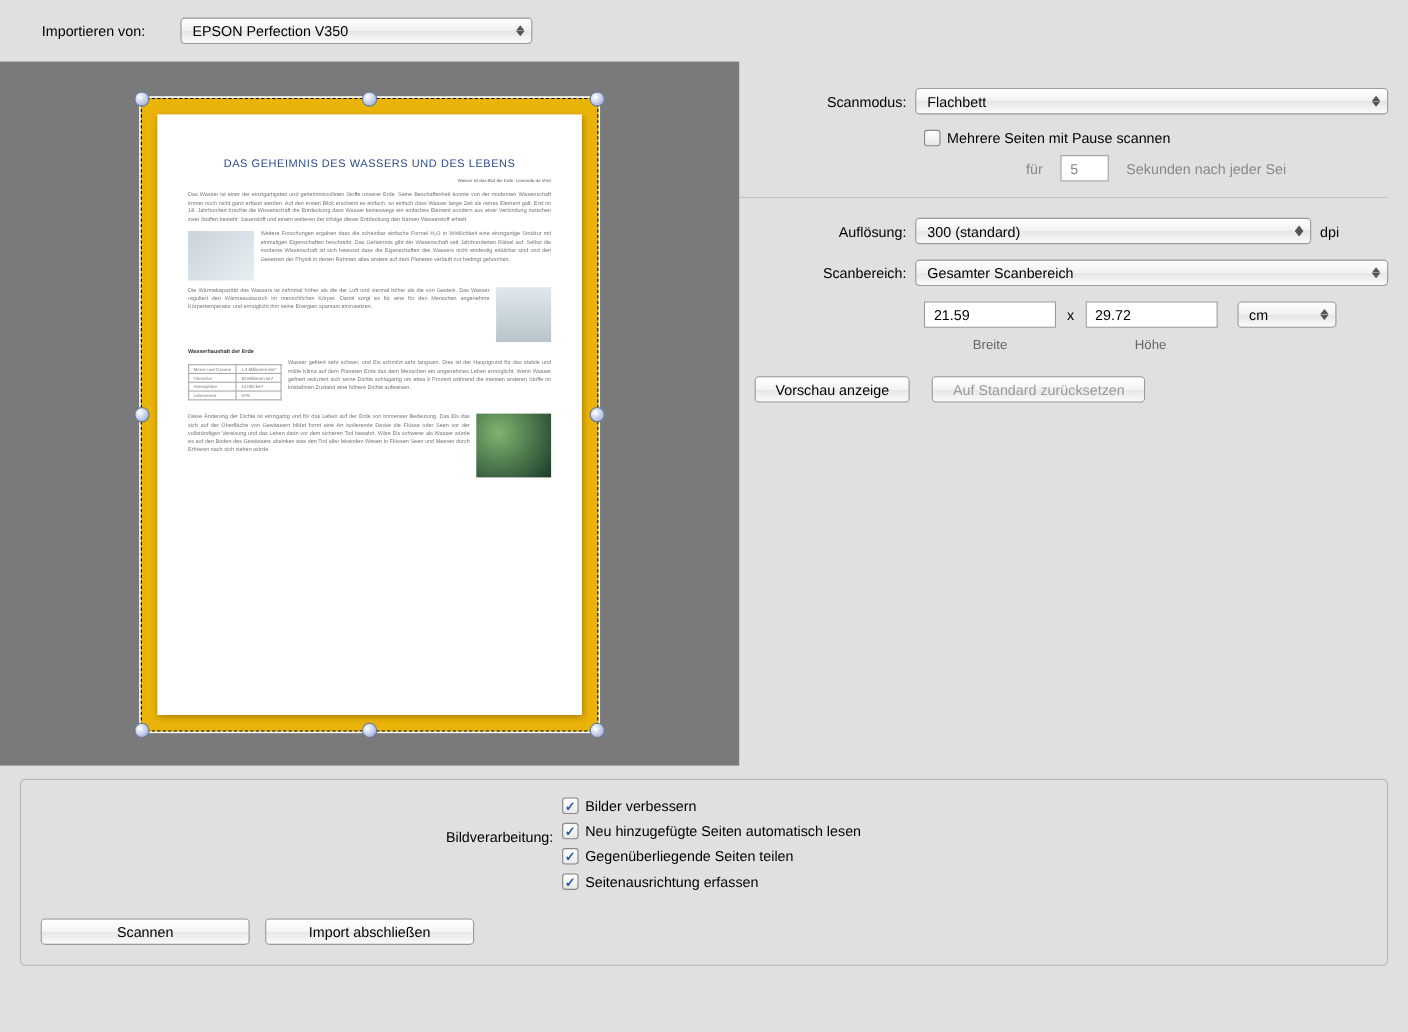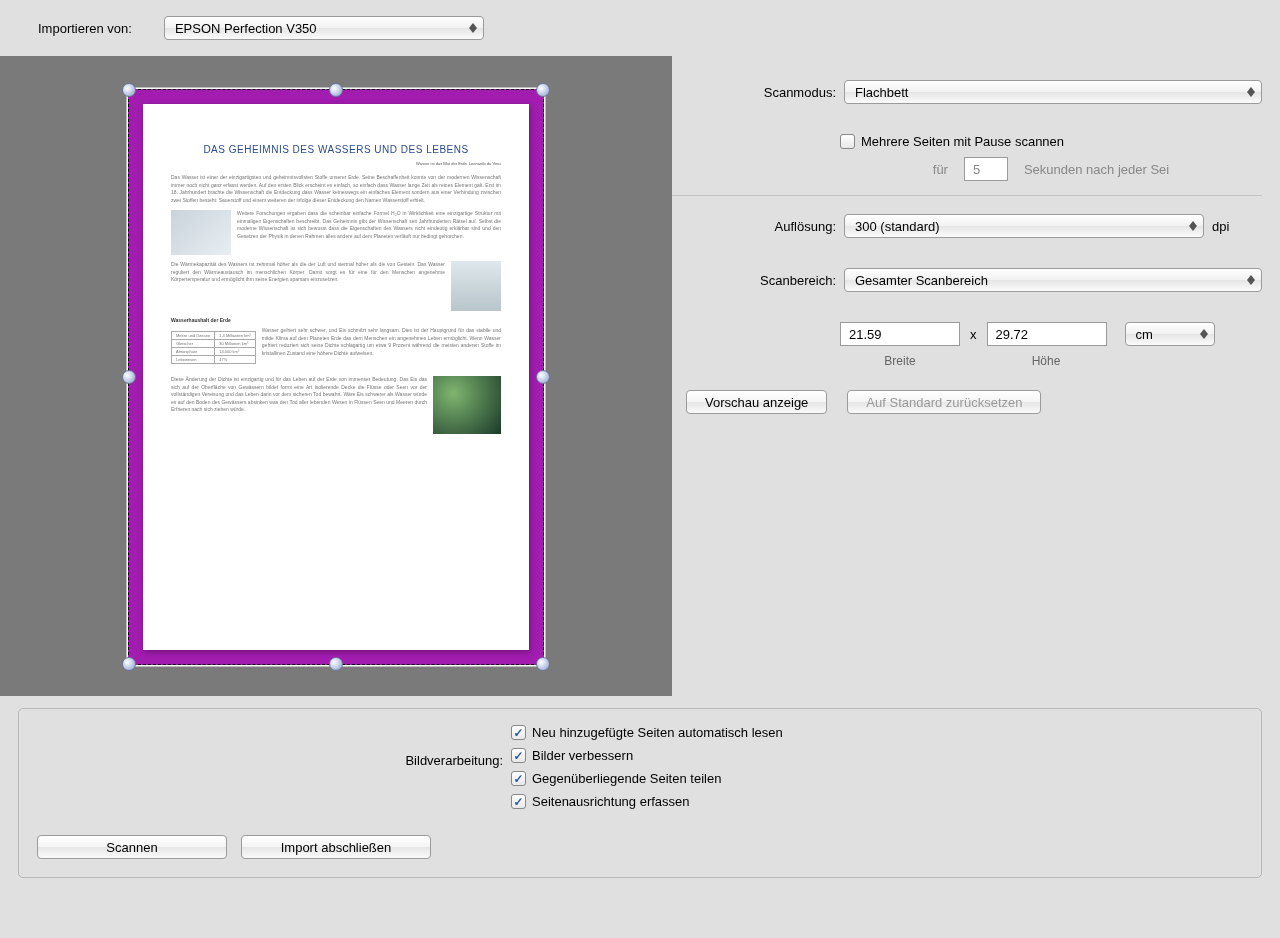--- a/index.html
+++ b/index.html
@@ -71,21 +71,21 @@
 
 
 .crop-rect {
   position: absolute;
   left: 128px;
   top: 33px;
   width: 416px;
   height: 576px;
   border: 1.5px dashed #000;
   box-shadow: 0 0 0 1.5px #fff;
-  background: #a21caf;
+  background: #eab308;
 }
 .doc-inner {
   position: absolute;
   inset: 14px;
   background: #ffffff;
   box-shadow: 1px 2px 6px rgba(0,0,0,0.3);
   padding: 40px 28px 20px 28px;
   font-size: 5px;
   color: #777;
   overflow: hidden;
@@ -123,22 +123,21 @@
 .h-ml { left:-7px; top:50%; margin-top:-7px;}
 .h-mr { right:-7px; top:50%; margin-top:-7px;}
 .h-bl { left:-7px; bottom:-7px; }
 .h-bm { left:50%; bottom:-7px; margin-left:-7px;}
 .h-br { right:-7px; bottom:-7px; }
 
 
 .frow {
   display: flex;
   align-items: center;
-  margin-bottom: 30px;
-  padding-left: 12px;
+  margin-bottom: 14px;
 }
 .flabel {
   width: 160px;
   text-align: right;
   padding-right: 8px;
 }
 .fctrl { flex:1; display:flex; align-items:center; gap:8px; }
 .popup-full { flex:1; }
 
 .checkbox { width:15px; height:15px; border:1px solid #888; border-radius:3px; background:linear-gradient(#fff,#e8e8e8); display:inline-flex; align-items:center; justify-content:center; margin-right:6px;}
@@ -363,25 +362,25 @@
   </div>
 </div>
 
 <div class="bottom">
   <div class="bottom-box">
     <div class="proc-grid">
       <div class="proc-label">Bildverarbeitung:</div>
       <div class="proc-checks">
         <div class="check-line">
           <span class="checkbox checked"></span>
-          <span>Neu hinzugefügte Seiten automatisch lesen</span>
+          <span>Bilder verbessern</span>
         </div>
         <div class="check-line">
           <span class="checkbox checked"></span>
-          <span>Bilder verbessern</span>
+          <span>Neu hinzugefügte Seiten automatisch lesen</span>
         </div>
         <div class="check-line">
           <span class="checkbox checked"></span>
           <span>Gegenüberliegende Seiten teilen</span>
         </div>
         <div class="check-line">
           <span class="checkbox checked"></span>
           <span>Seitenausrichtung erfassen</span>
         </div>
       </div>

